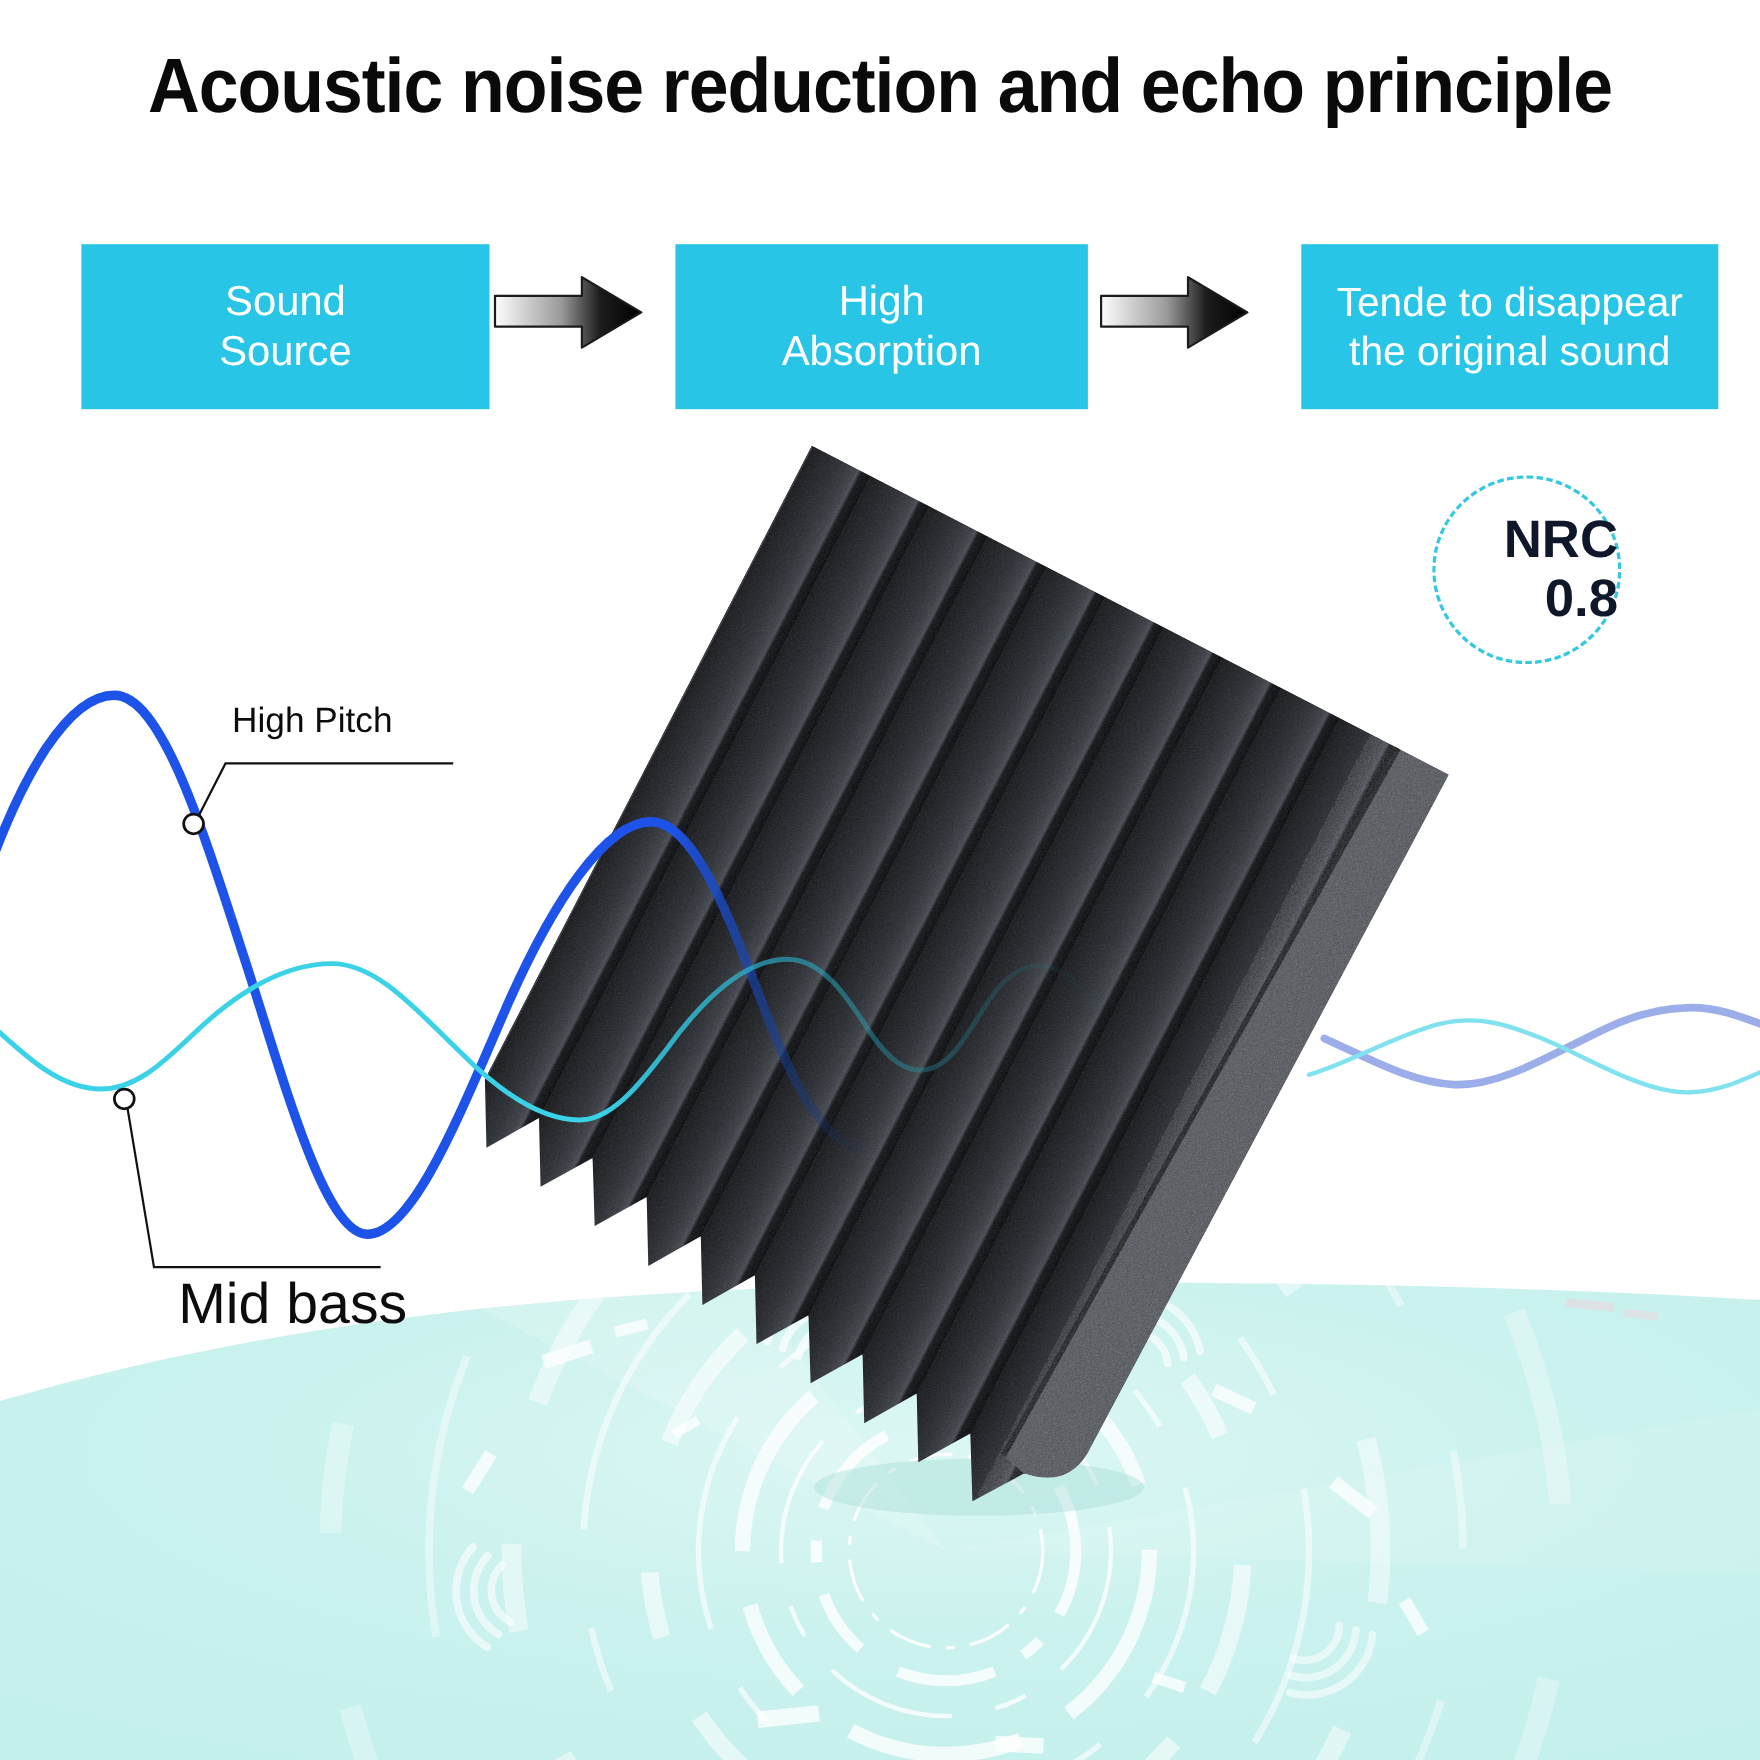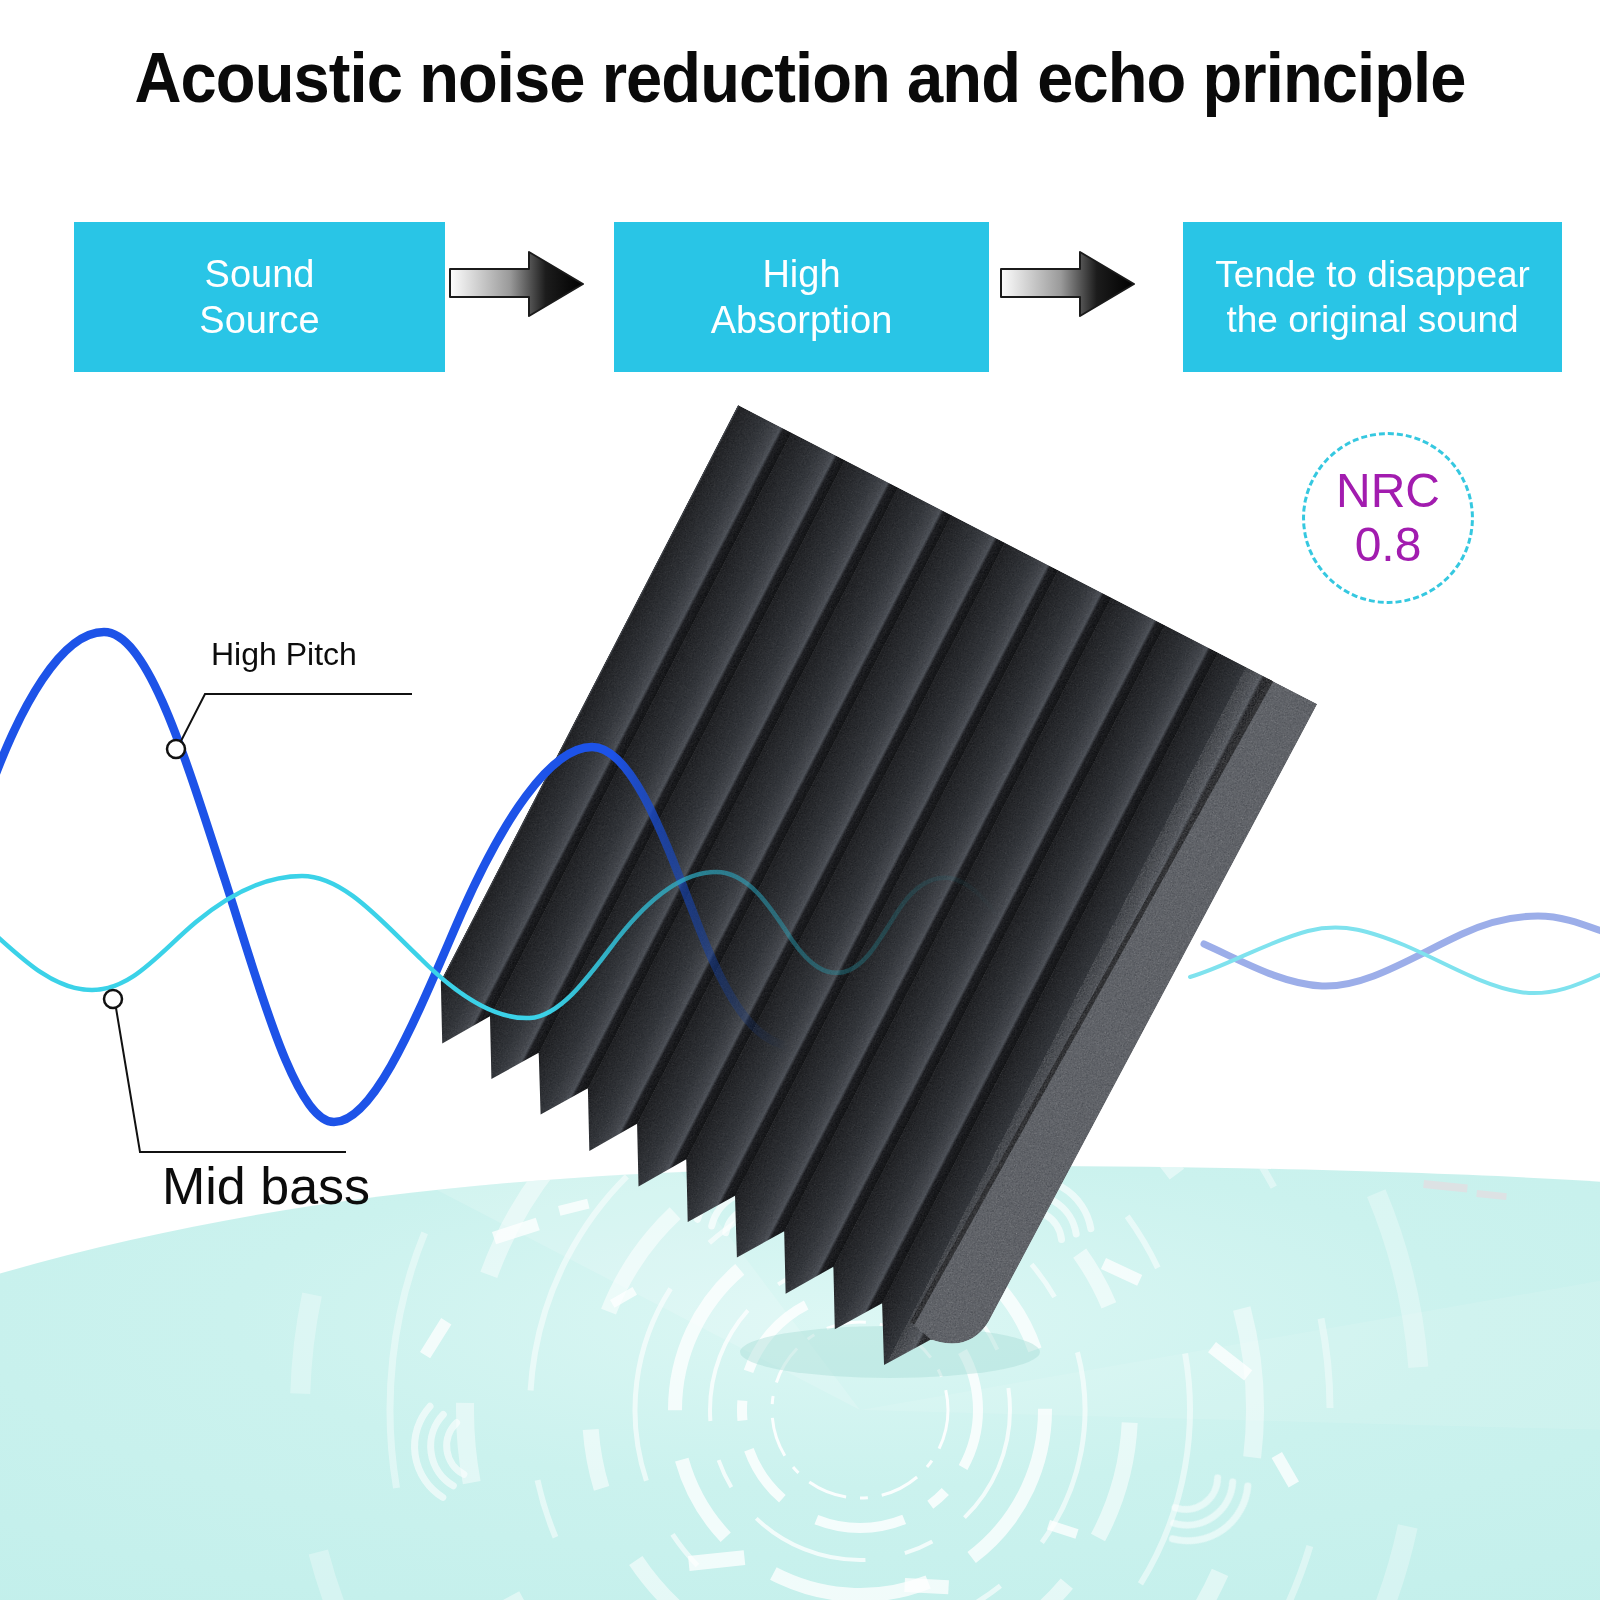--- a/index.html
+++ b/index.html
@@ -17,22 +17,22 @@
     position:absolute;top:222px;height:150px;background:#29c5e6;
     display:flex;flex-direction:column;align-items:center;justify-content:center;
     color:#ffffff;font-size:38px;line-height:1.22;text-align:center;white-space:nowrap;
   }
   .step-1{left:74px;width:371px;}
   .step-2{left:614px;width:375px;}
   .step-3{left:1183px;width:379px;font-size:37px;}
   .badge{
     position:absolute;left:1302px;top:432px;width:166px;height:166px;
     border:3px dashed #35c8e0;border-radius:50%;
-    display:flex;flex-direction:column;align-items:center;justify-content:center;
-    color:#a21caf;font-weight:400;font-size:48px;line-height:1.12;
+    display:flex;flex-direction:column;align-items:flex-end;justify-content:center;
+    color:#0f172a;font-weight:700;font-size:48px;line-height:1.12;
   }
   .wave-label{position:absolute;color:#0c0c0c;white-space:nowrap;}
   .label-high{left:211px;top:636px;font-size:32px;}
   .label-mid{left:162px;top:1156px;font-size:52px;}
 </style>
 </head>
 <body>
 
 <div class="stage">
 

